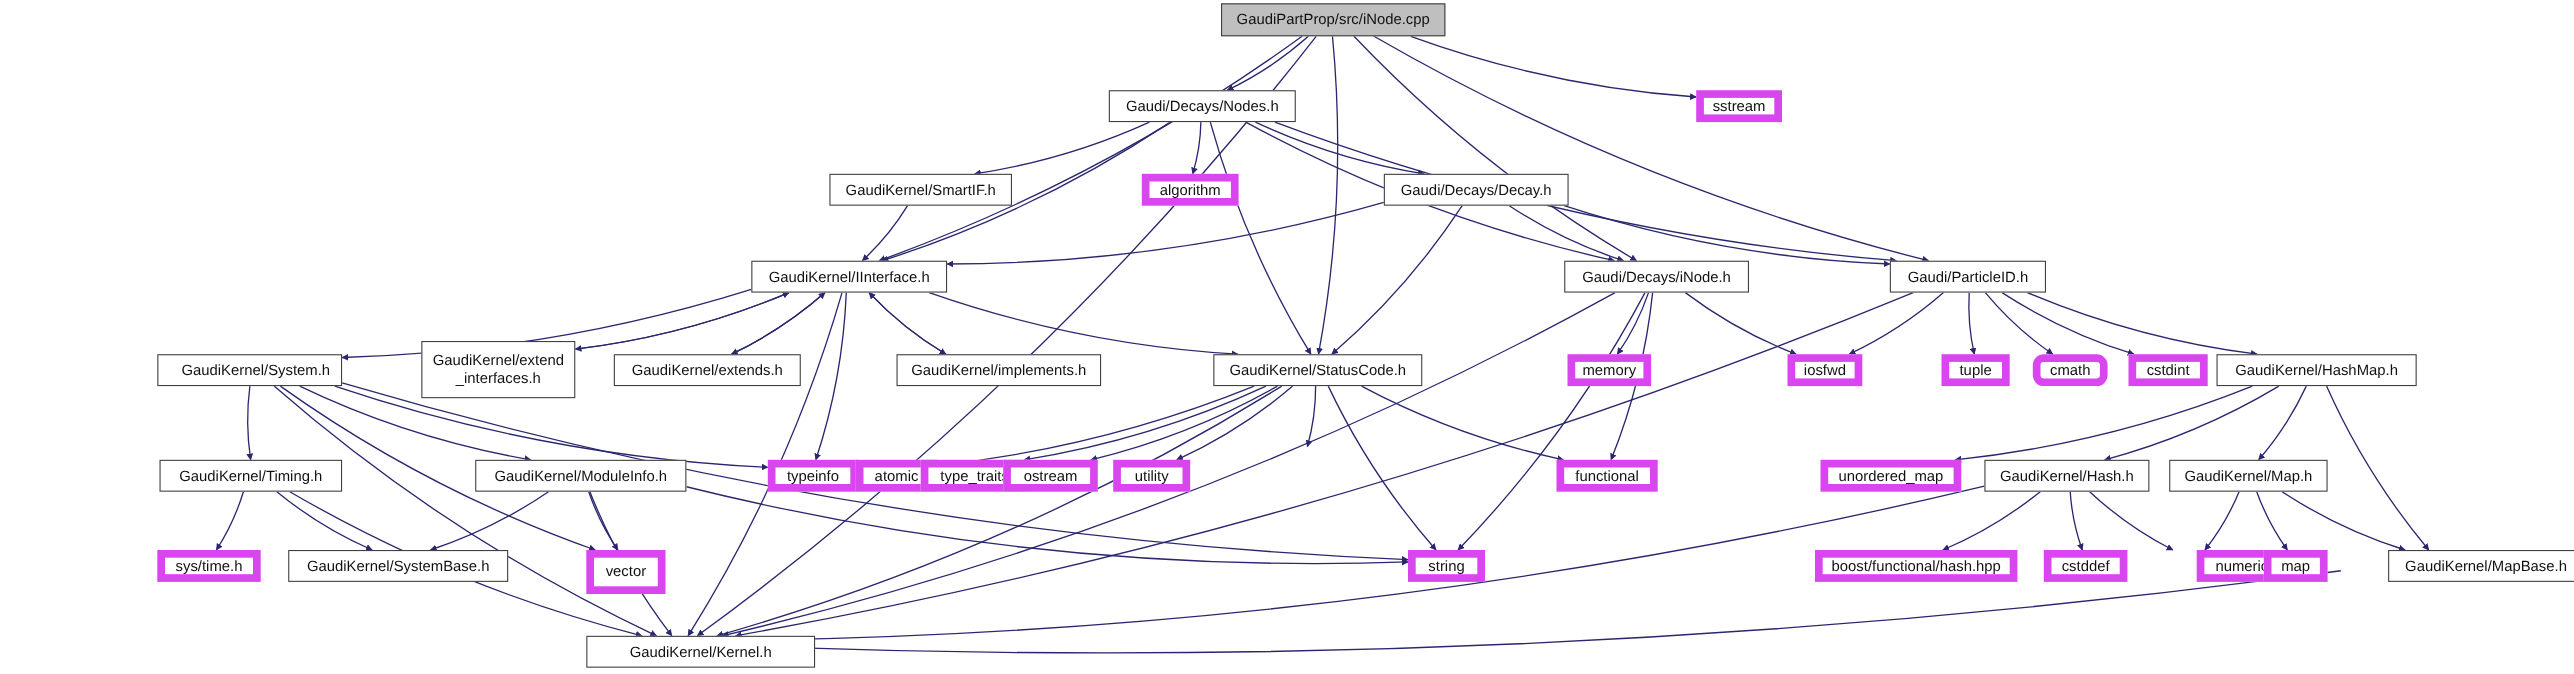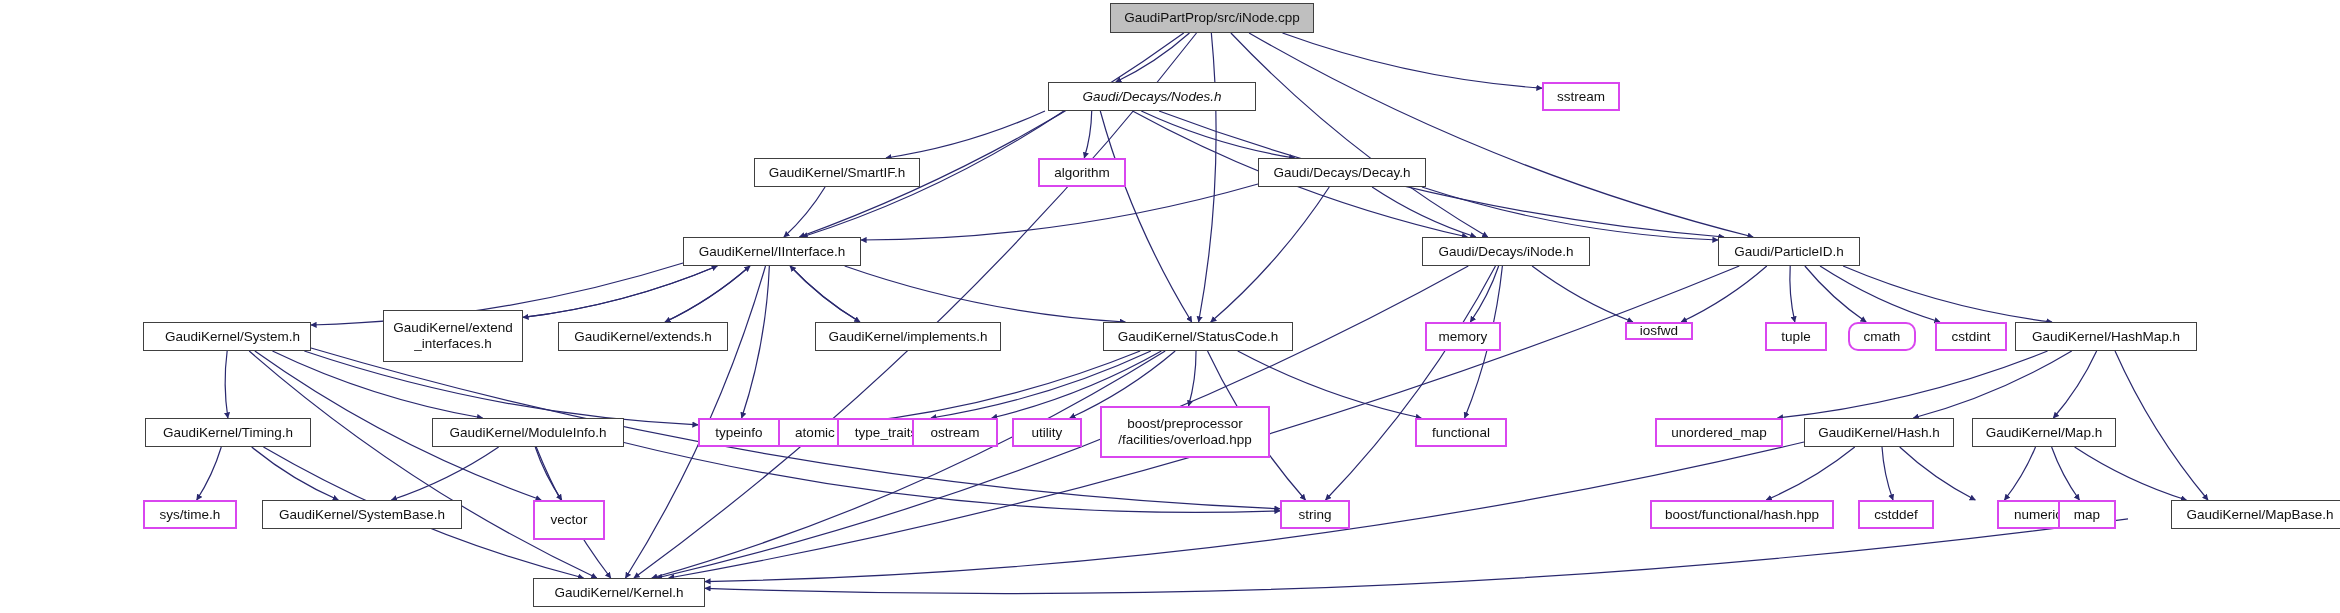--- a/index.html
+++ b/index.html
@@ -2,21 +2,21 @@
 <html><head>
 <meta charset="utf-8">
 <style>
   html,body{margin:0;padding:0;background:#ffffff;}
   body{font-family:"Liberation Sans","DejaVu Sans",sans-serif;}
   #graph{position:relative;width:2340px;height:613px;background:#fff;overflow:hidden;}
   #edges{position:absolute;left:0;top:0;width:2340px;height:613px;}
   .node{position:absolute;box-sizing:border-box;display:flex;align-items:center;
         justify-content:center;text-align:center;background:#ffffff;
         color:#111111;font-size:13.5px;line-height:1.15;white-space:pre-line;
-        border:2px solid #d946ef;}
+        border:7px solid #d946ef;}
   .node.local{border:1px solid #404040;}
   .node.root{background:#bfbfbf;border:1px solid #404040;}
 </style>
 </head>
 <body>
 
 <div id="graph">
   <svg id="edges" viewBox="0 0 2340 613" xmlns="http://www.w3.org/2000/svg">
       <defs>
         <marker id="ah" viewBox="0 0 10 10" refX="9" refY="5" markerWidth="5.2" markerHeight="5.2" orient="auto-start-reverse">
@@ -91,56 +91,54 @@
       <path d="M 1854.7743902439024 447 Q 1814.21 479.69841463414633 1766.2256097560976 500" fill="none" stroke="#29286e" stroke-width="1.2" marker-end="url(#ah)"></path>
       <path d="M 1882.0060975609756 447 Q 1883.79 474.2691463414634 1892.9939024390244 500" fill="none" stroke="#29286e" stroke-width="1.2" marker-end="url(#ah)"></path>
       <path d="M 1899.689024390244 447 Q 1933.79 478.79353658536587 1975.310975609756 500" fill="none" stroke="#29286e" stroke-width="1.2" marker-end="url(#ah)"></path>
       <path d="M 1804 442.0238095238095 Q 1262.058352222631 571.3236110548053 705 581.5793650793651" fill="none" stroke="#29286e" stroke-width="1.2" marker-end="url(#ah)"></path>
       <path d="M 2051.6036585365855 447 Q 2061.79 475.44548780487804 2079.3963414634145 500" fill="none" stroke="#29286e" stroke-width="1.2" marker-end="url(#ah)"></path>
       <path d="M 2074.5914634146343 447 Q 2126.79 481.3271951219512 2186.4085365853657 500" fill="none" stroke="#29286e" stroke-width="1.2" marker-end="url(#ah)"></path>
       <path d="M 2035.5121951219512 447 Q 2023.71 475.6717073170732 2004.4878048780488 500" fill="none" stroke="#29286e" stroke-width="1.2" marker-end="url(#ah)"></path>
       <path d="M 2128 518.8441802252815 Q 1419.4251782584815 613.5018685341585 705 588.30225281602" fill="none" stroke="#29286e" stroke-width="1.2" marker-end="url(#ah)"></path>
     </svg>
 <div class="node root local" style="left: 1110px; top: 3px; width: 204px; height: 30px;"><span>GaudiPartProp/src/iNode.cpp</span></div>
-    <div class="node local" style="left: 1048px; top: 82px; width: 208px; height: 29px; font-style: italic;"><span>Gaudi/Decays/Nodes.h</span></div>
+    <div class="node local" style="left: 1008px; top: 82px; width: 170px; height: 29px;"><span>Gaudi/Decays/Nodes.h</span></div>
     <div class="node system" style="left: 1542px; top: 82px; width: 78px; height: 29px;"><span>sstream</span></div>
     <div class="node local" style="left: 754px; top: 158px; width: 166px; height: 29px;"><span>GaudiKernel/SmartIF.h</span></div>
     <div class="node system" style="left: 1038px; top: 158px; width: 88px; height: 29px;"><span>algorithm</span></div>
     <div class="node local" style="left: 1258px; top: 158px; width: 168px; height: 29px;"><span>Gaudi/Decays/Decay.h</span></div>
     <div class="node local" style="left: 683px; top: 237px; width: 178px; height: 29px;"><span>GaudiKernel/IInterface.h</span></div>
     <div class="node local" style="left: 1422px; top: 237px; width: 168px; height: 29px;"><span>Gaudi/Decays/iNode.h</span></div>
     <div class="node local" style="left: 1718px; top: 237px; width: 142px; height: 29px;"><span>Gaudi/ParticleID.h</span></div>
     <div class="node local" style="left: 143px; top: 322px; width: 168px; height: 29px; padding-left: 11px;"><span>GaudiKernel/System.h</span></div>
     <div class="node local" style="left: 383px; top: 310px; width: 140px; height: 52px;"><span>GaudiKernel/extend
 _interfaces.h</span></div>
     <div class="node local" style="left: 558px; top: 322px; width: 170px; height: 29px;"><span>GaudiKernel/extends.h</span></div>
     <div class="node local" style="left: 785px; top: 322px; width: 186px; height: 29px; margin-left: 30px;"><span>GaudiKernel/implements.h</span></div>
     <div class="node local" style="left: 1103px; top: 322px; width: 190px; height: 29px;"><span>GaudiKernel/StatusCode.h</span></div>
     <div class="node system" style="left: 1425px; top: 322px; width: 76px; height: 29px;"><span>memory</span></div>
-    <div class="node system" style="left: 1625px; top: 322px; width: 68px; height: 18px;"><span>iosfwd</span></div>
+    <div class="node system" style="left: 1625px; top: 322px; width: 68px; height: 29px;"><span>iosfwd</span></div>
     <div class="node system" style="left: 1765px; top: 322px; width: 62px; height: 29px;"><span>tuple</span></div>
     <div class="node system" style="left: 1848px; top: 322px; width: 68px; height: 29px; border-radius: 10px;"><span>cmath</span></div>
     <div class="node system" style="left: 1935px; top: 322px; width: 72px; height: 29px;"><span>cstdint</span></div>
     <div class="node local" style="left: 2015px; top: 322px; width: 182px; height: 29px;"><span>GaudiKernel/HashMap.h</span></div>
     <div class="node local" style="left: 145px; top: 418px; width: 166px; height: 29px;"><span>GaudiKernel/Timing.h</span></div>
     <div class="node local" style="left: 432px; top: 418px; width: 192px; height: 29px;"><span>GaudiKernel/ModuleInfo.h</span></div>
     <div class="node system" style="left: 698px; top: 418px; width: 82px; height: 29px;"><span>typeinfo</span></div>
     <div class="node system" style="left: 778px; top: 418px; width: 74px; height: 29px;"><span>atomic</span></div>
     <div class="node system" style="left: 837px; top: 418px; width: 98px; height: 29px;"><span>type_traits</span></div>
     <div class="node system" style="left: 912px; top: 418px; width: 86px; height: 29px;"><span>ostream</span></div>
     <div class="node system" style="left: 1012px; top: 418px; width: 70px; height: 29px;"><span>utility</span></div>
-    <div class="node system" style="left: 1100px; top: 406px; width: 170px; height: 52px;"><span>boost/preprocessor
-/facilities/overload.hpp</span></div>
     <div class="node system" style="left: 1415px; top: 418px; width: 92px; height: 29px;"><span>functional</span></div>
     <div class="node system" style="left: 1655px; top: 418px; width: 128px; height: 29px;"><span>unordered_map</span></div>
     <div class="node local" style="left: 1804px; top: 418px; width: 150px; height: 29px;"><span>GaudiKernel/Hash.h</span></div>
     <div class="node local" style="left: 1972px; top: 418px; width: 144px; height: 29px;"><span>GaudiKernel/Map.h</span></div>
     <div class="node system" style="left: 143px; top: 500px; width: 94px; height: 29px;"><span>sys/time.h</span></div>
     <div class="node local" style="left: 262px; top: 500px; width: 200px; height: 29px;"><span>GaudiKernel/SystemBase.h</span></div>
     <div class="node system" style="left: 533px; top: 500px; width: 72px; height: 40px;"><span>vector</span></div>
     <div class="node system" style="left: 1280px; top: 500px; width: 70px; height: 29px;"><span>string</span></div>
     <div class="node system" style="left: 1650px; top: 500px; width: 184px; height: 29px;"><span>boost/functional/hash.hpp</span></div>
     <div class="node system" style="left: 1858px; top: 500px; width: 76px; height: 29px;"><span>cstddef</span></div>
     <div class="node system" style="left: 1955px; top: 500px; width: 82px; height: 29px; margin-left: 42px;"><span>numeric</span></div>
     <div class="node system" style="left: 2058px; top: 500px; width: 58px; height: 29px;"><span>map</span></div>
     <div class="node local" style="left: 2128px; top: 500px; width: 178px; height: 29px; margin-left: 43px;"><span>GaudiKernel/MapBase.h</span></div>
-    <div class="node local" style="left: 533px; top: 578px; width: 172px; height: 29px;"><span>GaudiKernel/Kernel.h</span></div>
+    <div class="node local" style="left: 533px; top: 578px; width: 208px; height: 29px;"><span>GaudiKernel/Kernel.h</span></div>
   </div>
 
 </body></html>

